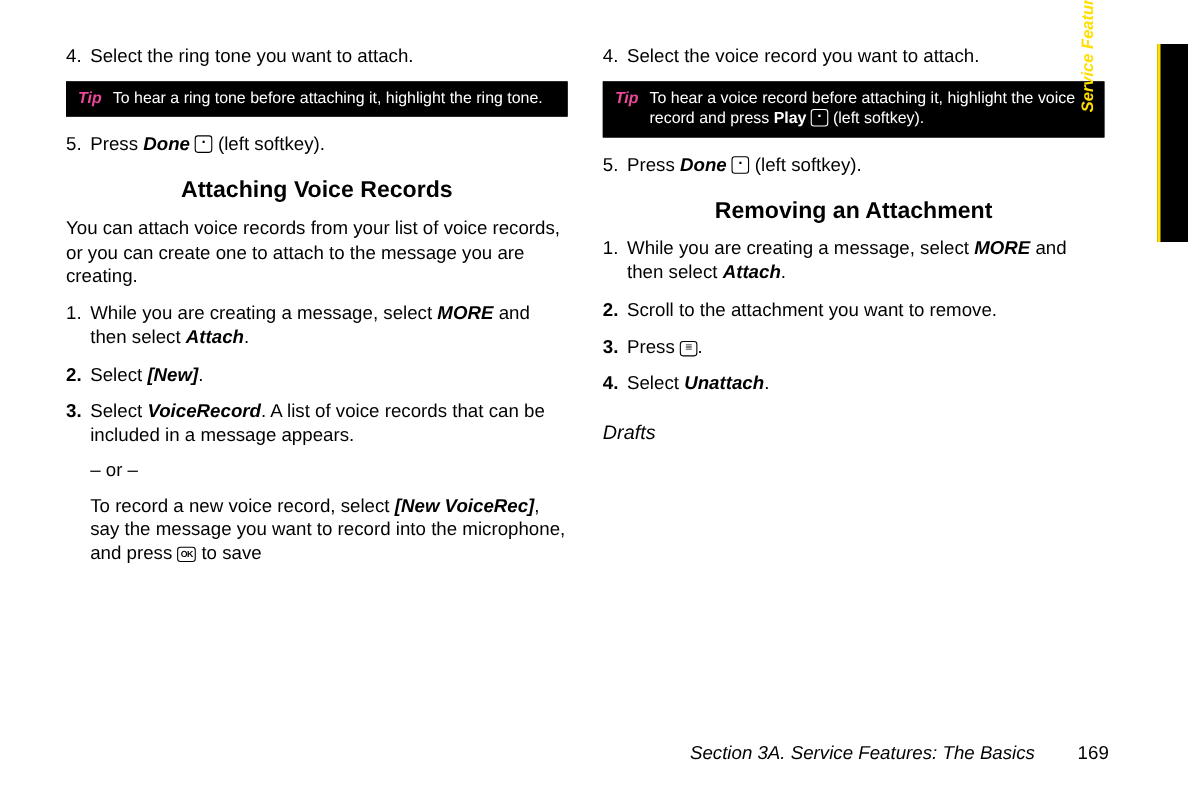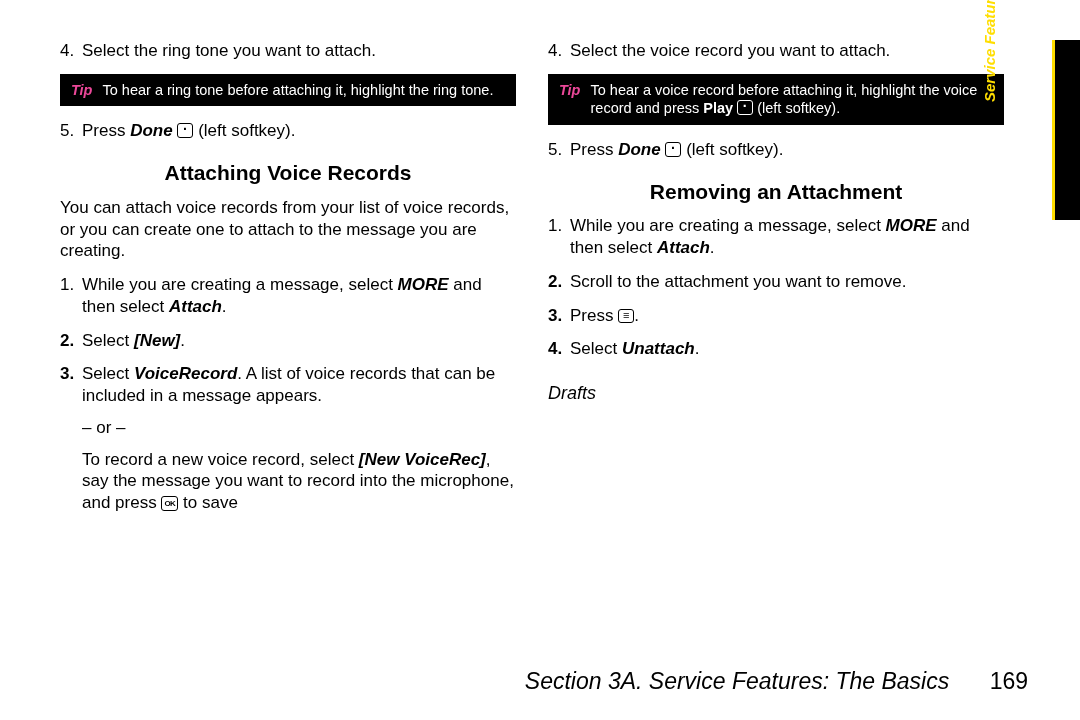--- a/index.html
+++ b/index.html
@@ -116,23 +116,23 @@
     text-align: center;
     color: #ffde00;
     font-style: italic;
     font-weight: bold;
     font-size: 15px;
     white-space: nowrap;
   }
   .footer {
     position: absolute;
     bottom: 24px;
-    right: 52px;
-    font-style: italic;
-    font-size: 23px;
+    right: 72px;
+    font-style: italic;
+    font-size: 17px;
   }
   .footer .pnum {
     font-style: normal;
     display: inline-block;
     margin-left: 34px;
   }
 </style>
 </head>
 <body>
 

